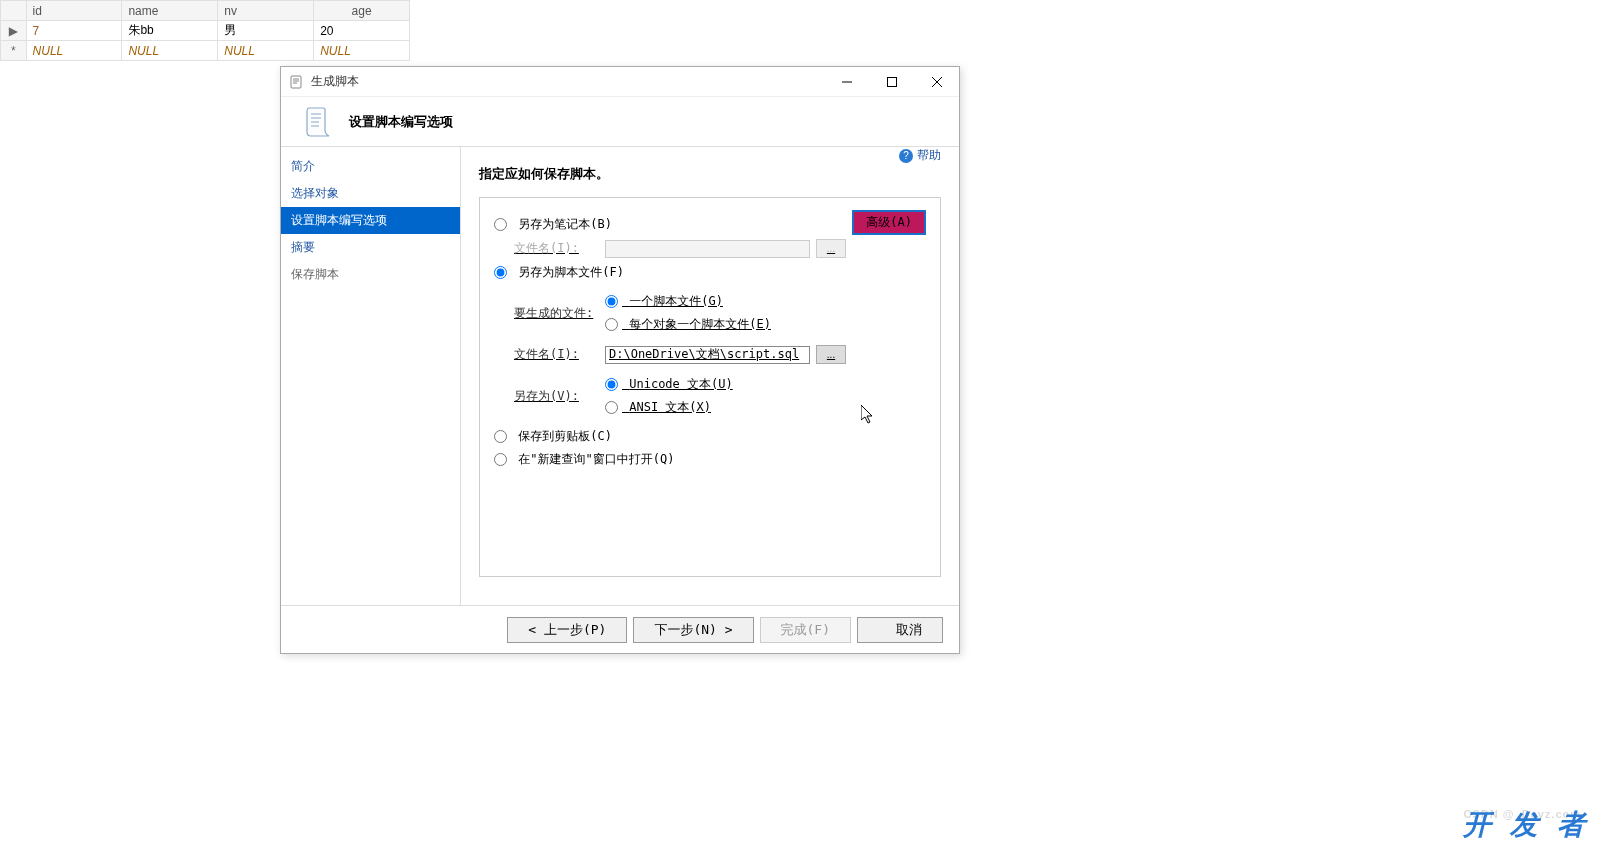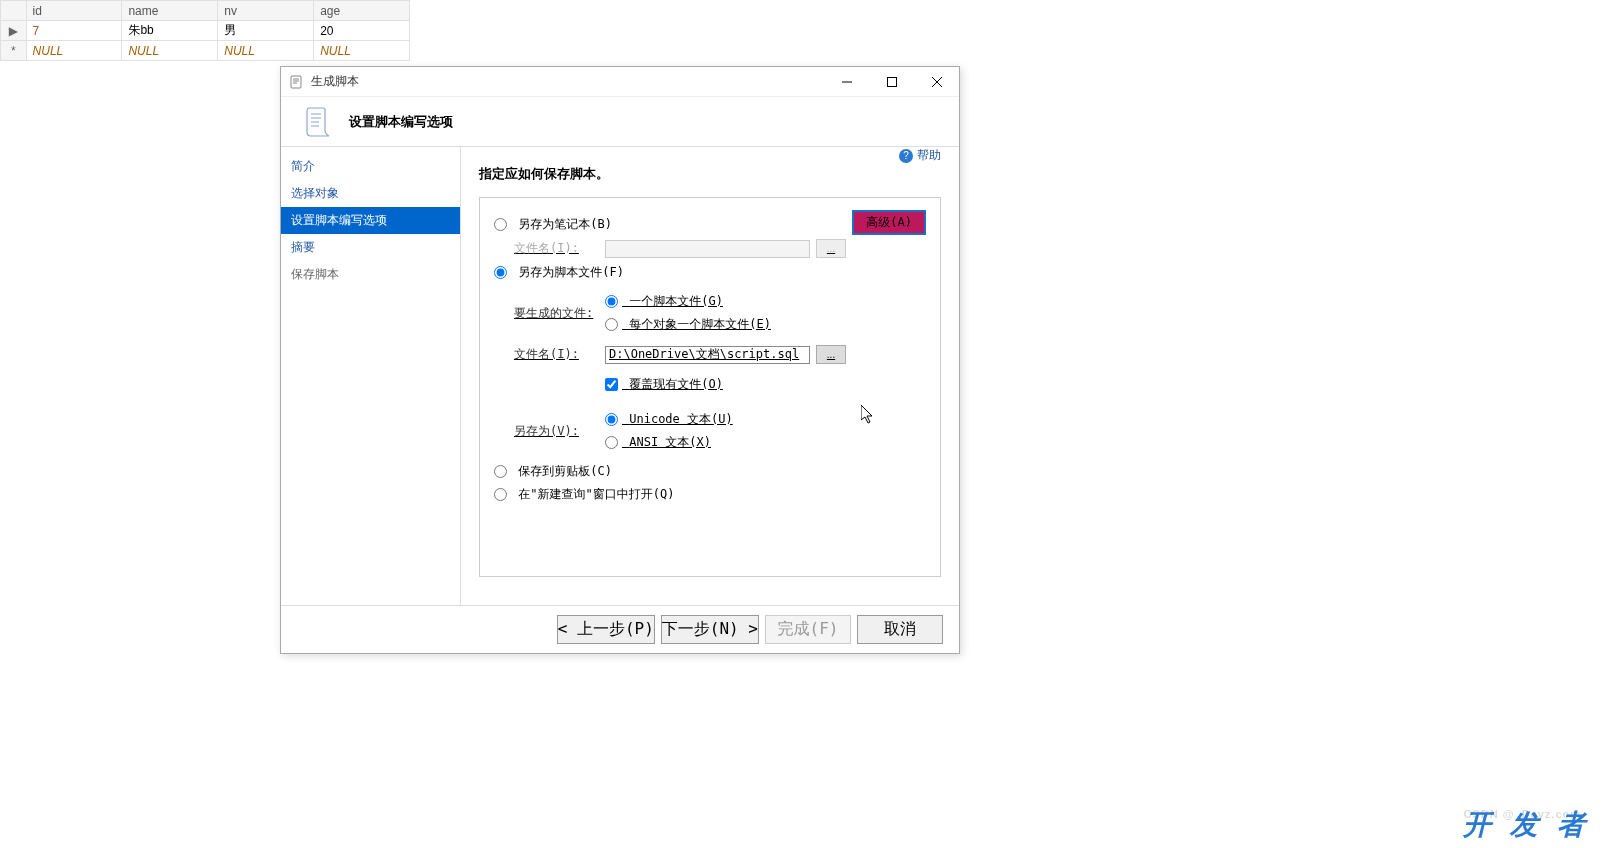--- a/index.html
+++ b/index.html
@@ -31,21 +31,21 @@
   font-weight: normal;
   font-size: 12px;
 }
 .grid th { background: #f5f5f5; color: #555; }
 .grid .rowhdr { width: 24px; text-align: center; color: #666; background: #f5f5f5; }
 .grid .null { font-style: italic; color: #a16207; margin-left: 24px; }
 .grid .id-val { color: #a05a2c; }
 .grid .col-id { width: 90px; }
 .grid .col-name { width: 90px; }
 .grid .col-nv { width: 90px; }
-.grid .col-age { width: 90px; }
+.grid .col-age { width: 90px; text-align: center; }
 
 
 .dialog {
   position: absolute;
   top: 66px;
   left: 280px;
   width: 680px;
   height: 588px;
   background: #fff;
   border: 1px solid #aaa;
@@ -181,25 +181,26 @@
   height: 48px;
   border-top: 1px solid #ddd;
   display: flex;
   align-items: center;
   justify-content: flex-end;
   padding: 0 16px;
   gap: 6px;
 }
 .footer button {
   min-width: 86px;
-  padding: 3px 0;
+  padding: 3px 20px;
   background: #f0f0f0;
   border: 1px solid #999;
-  font-size: 16px;
+  font-size: 13px;
   font-family: SimSun, monospace;
+  text-align: right;
 }
 .footer button[disabled] {
   color: #999;
   border-color: #ccc;
   background: #f4f4f4;
 }
 
 
 .cursor-arrow {
   position: absolute;
@@ -341,27 +342,20 @@
               <span>每个对象一个脚本文件(E)</span>
             </div>
           </div>
         </div>
 
         <div class="form-line">
           <span class="lbl">文件名(I):</span>
           <input type="text" value="D:\OneDrive\文档\script.sql" style="">
           <button class="browse-btn">...</button>
         </div>
-        <div class="form-line">
-          <span class="lbl"></span>
-          <div class="opt-row">
-            <input type="checkbox" checked="" style="">
-            <span>覆盖现有文件(O)</span>
-          </div>
-        </div>
 
         <div class="form-line">
           <span class="lbl">另存为(V):</span>
           <div>
             <div class="opt-row">
               <input type="radio" name="enc" checked="" style="">
               <span>Unicode 文本(U)</span>
             </div>
             <div class="opt-row">
               <input type="radio" name="enc" style="">

